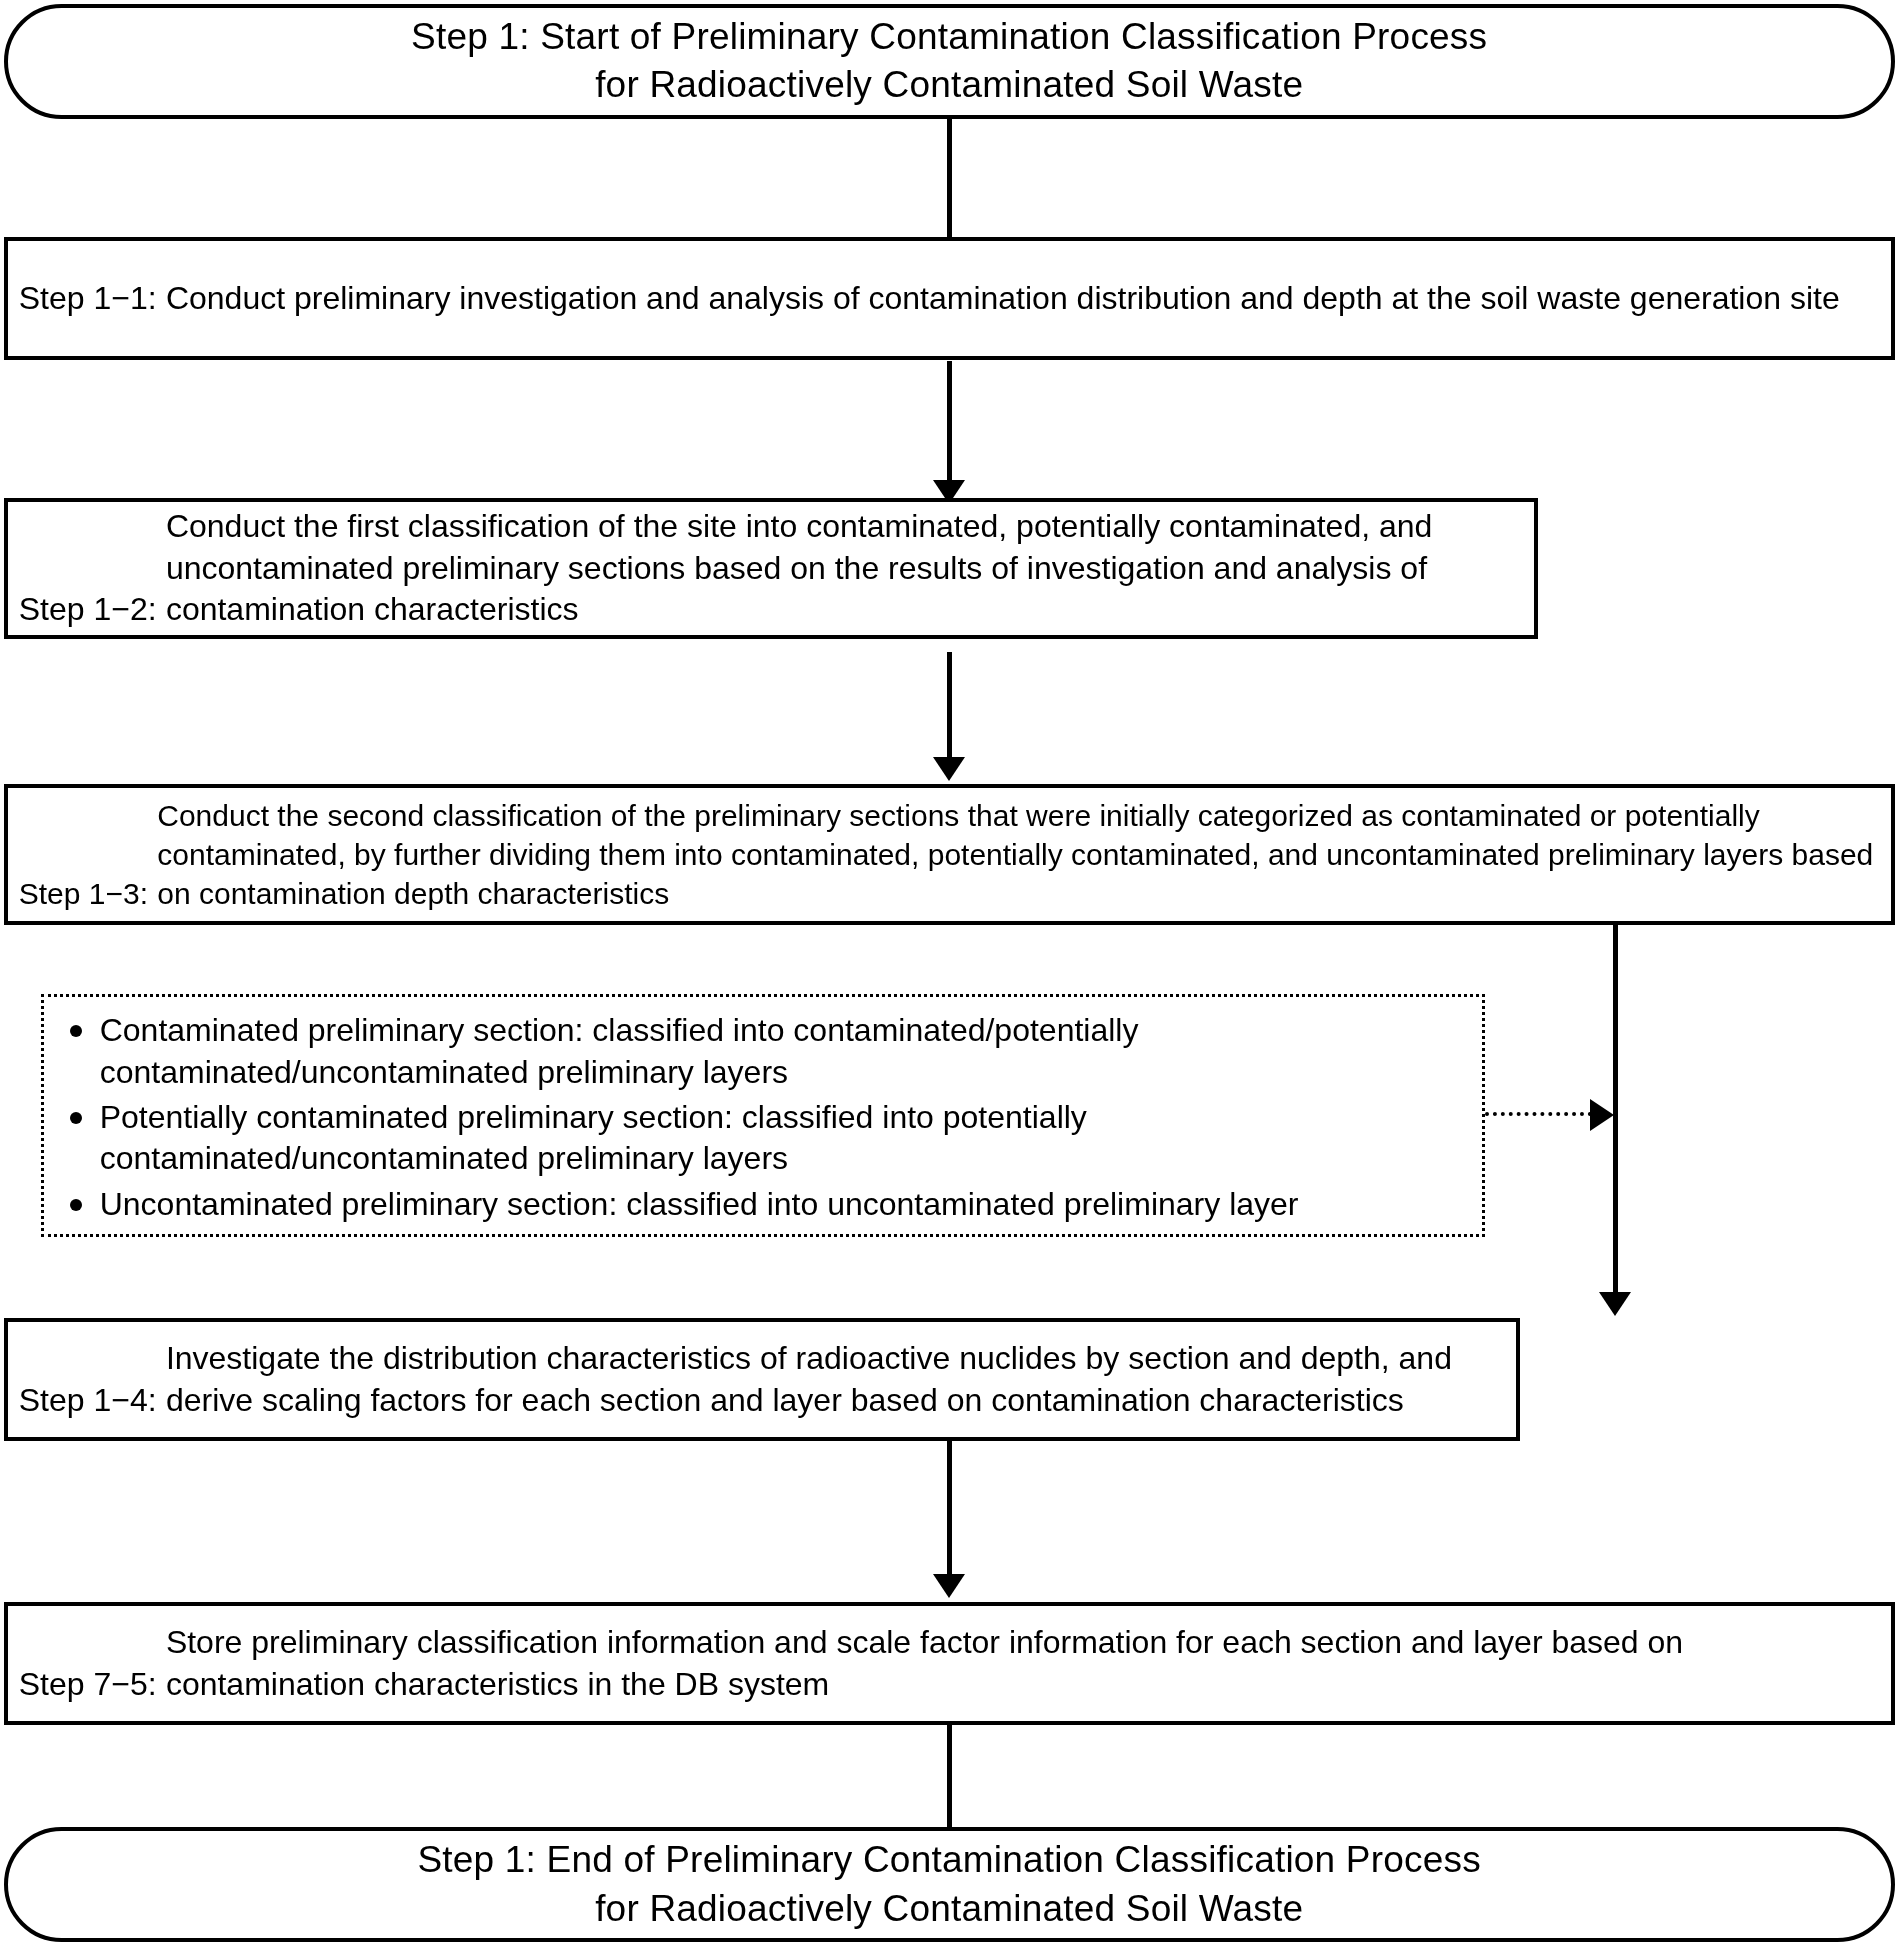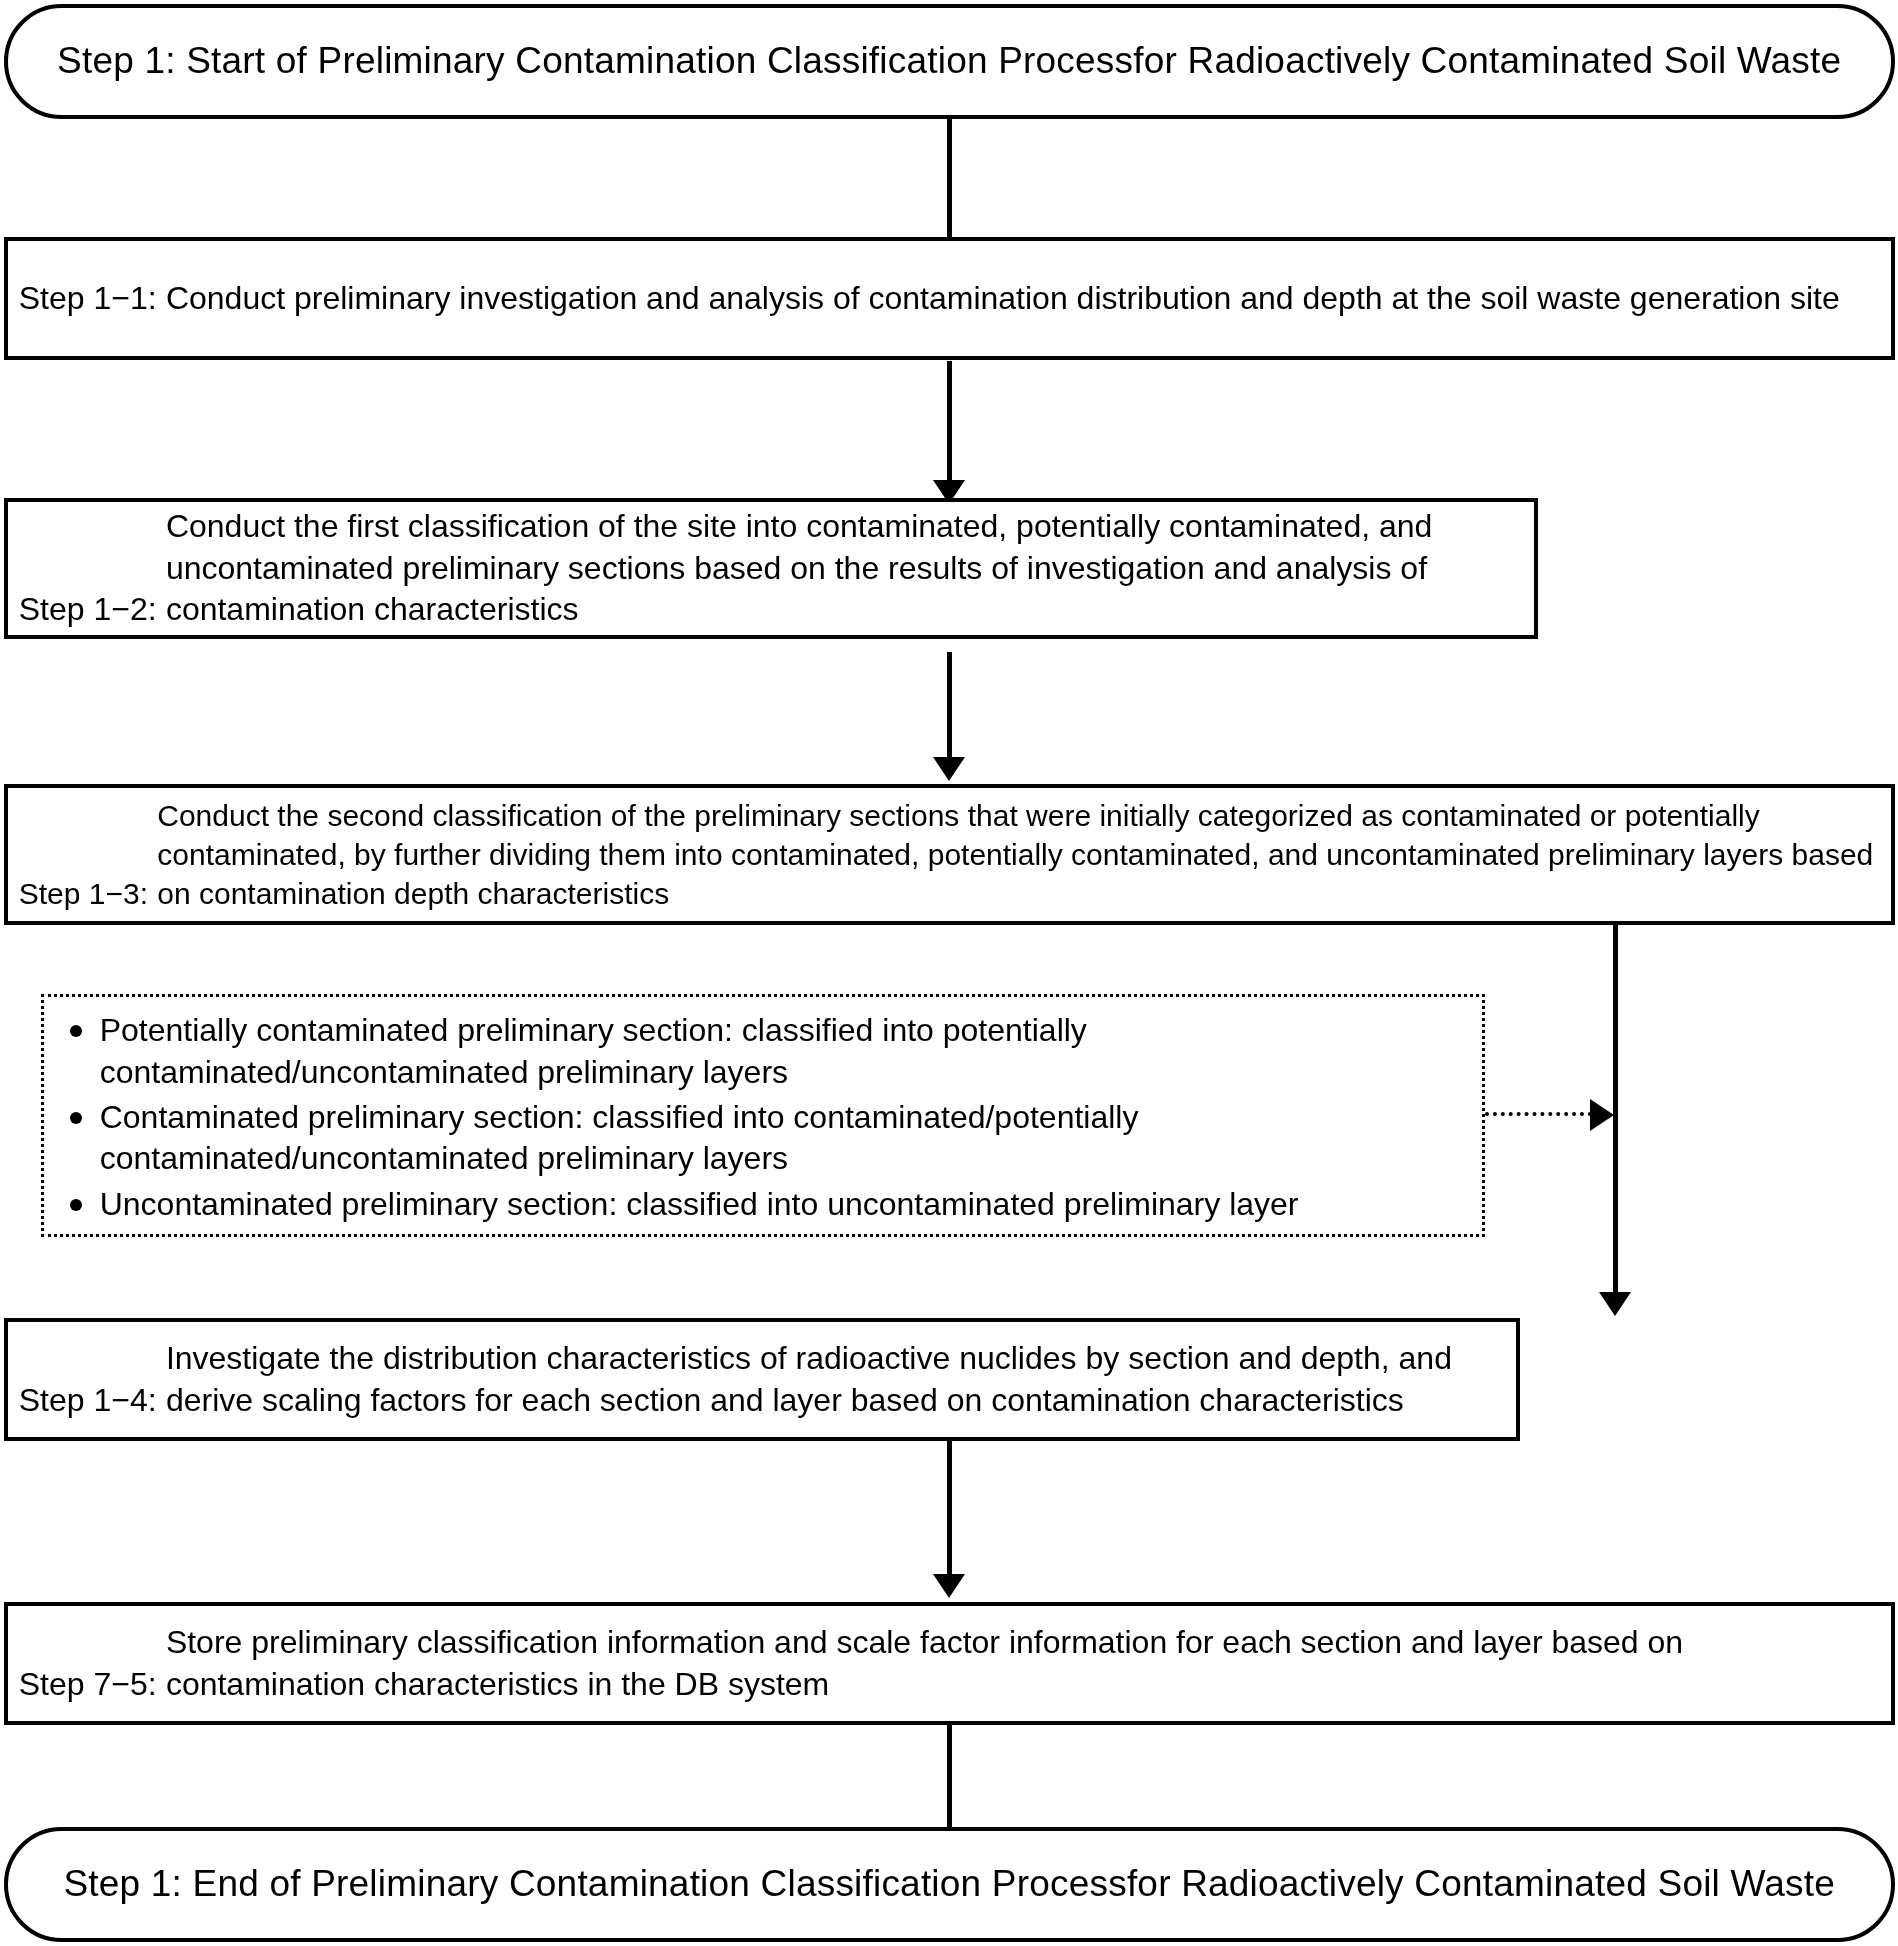--- a/index.html
+++ b/index.html
@@ -20,20 +20,21 @@
   }
 
   
   .terminator {
     position: absolute;
     box-sizing: border-box;
     border: 4.6px solid #000;
     border-radius: 9275px;
     background: #fff;
     display: flex;
+    flex-direction: column;
     align-items: center;
     justify-content: center;
     text-align: center;
     line-height: 1.30;
     font-size: 37px;
     letter-spacing: 0.2px;
   }
   .terminator .tline { display: block; white-space: nowrap; }
 
   
@@ -163,25 +164,25 @@
     </div>
   </div>
 
   <div class="vline" style="left:1613px; top:925px; height:367px;"></div>
   <div class="arrowhead" style="left:1599px; top:1292px;"></div>
 
   <div class="note" style="left:41px; top:994px; width:1444px; height:243px;">
     <ul>
       <li>
         <span class="bullet"></span>
-        <span>Potentially contaminated preliminary section: classified into potentially contaminated/uncontaminated preliminary layers</span>
+        <span>Contaminated  preliminary section: classified into contaminated/potentially contaminated/uncontaminated preliminary layers</span>
       </li>
       <li>
         <span class="bullet"></span>
-        <span>Contaminated  preliminary section: classified into contaminated/potentially contaminated/uncontaminated preliminary layers</span>
+        <span>Potentially contaminated preliminary section: classified into potentially contaminated/uncontaminated preliminary layers</span>
       </li>
       <li>
         <span class="bullet"></span>
         <span>Uncontaminated preliminary section: classified into uncontaminated preliminary layer</span>
       </li>
     </ul>
   </div>
 
   <div class="dotline" style="left:1485px; top:1112px; width:107px;"></div>
   <div class="arrowhead-right" style="left:1590px; top:1099px;"></div>

